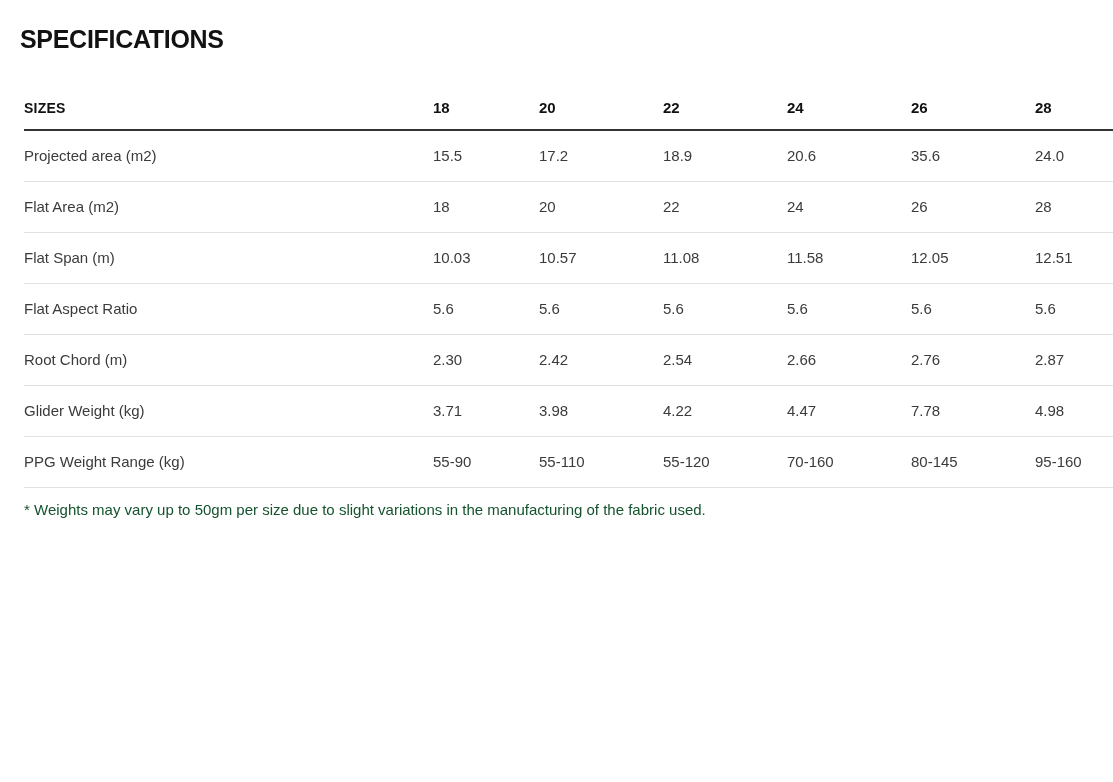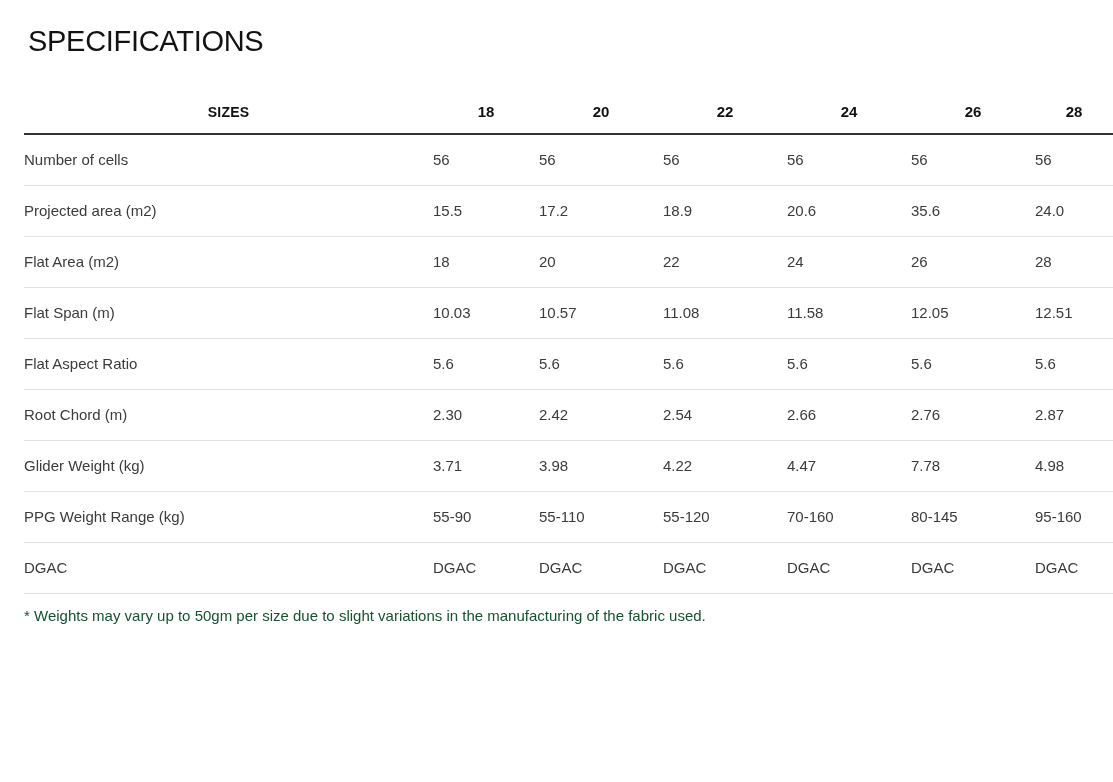--- a/index.html
+++ b/index.html
@@ -8,39 +8,39 @@
     padding: 0;
     background: #ffffff;
     font-family: "Liberation Sans", "DejaVu Sans", sans-serif;
   }
   body {
     width: 1113px;
     height: 782px;
     overflow: hidden;
   }
   .page-title {
-    margin: 26px 0 0 28px;
-    font-size: 29px;
+    margin: 26px 0 0 20px;
+    font-size: 25px;
     line-height: 1.1;
-    font-weight: 400;
+    font-weight: 700;
     letter-spacing: -0.3px;
     color: #121212;
   }
   table.specs {
     border-collapse: collapse;
     table-layout: fixed;
     width: 1089px;
     margin: 41px 0 0 24px;
   }
   table.specs col.c-label { width: 409px; }
   table.specs col.c-1 { width: 106px; }
   table.specs col.c-mid { width: 124px; }
   table.specs col.c-last { width: 78px; }
   table.specs th {
-    text-align: center;
+    text-align: left;
     vertical-align: bottom;
     font-size: 15px;
     font-weight: 700;
     color: #111111;
     padding: 4px 0 13px 0;
     border-bottom: 2px solid #333333;
     white-space: nowrap;
   }
   table.specs th.sizes-label {
     font-size: 14px;
@@ -82,29 +82,20 @@
         <th class="sizes-label">SIZES</th>
         <th>18</th>
         <th>20</th>
         <th>22</th>
         <th>24</th>
         <th>26</th>
         <th>28</th>
       </tr>
     </thead>
     <tbody>
-      <tr>
-        <td>Number of cells</td>
-        <td>56</td>
-        <td>56</td>
-        <td>56</td>
-        <td>56</td>
-        <td>56</td>
-        <td>56</td>
-      </tr>
       <tr>
         <td>Projected area (m2)</td>
         <td>15.5</td>
         <td>17.2</td>
         <td>18.9</td>
         <td>20.6</td>
         <td>35.6</td>
         <td>24.0</td>
       </tr>
       <tr>
@@ -154,26 +145,17 @@
       </tr>
       <tr>
         <td>PPG Weight Range (kg)</td>
         <td>55-90</td>
         <td>55-110</td>
         <td>55-120</td>
         <td>70-160</td>
         <td>80-145</td>
         <td>95-160</td>
       </tr>
-      <tr>
-        <td>DGAC</td>
-        <td>DGAC</td>
-        <td>DGAC</td>
-        <td>DGAC</td>
-        <td>DGAC</td>
-        <td>DGAC</td>
-        <td>DGAC</td>
-      </tr>
     </tbody>
   </table>
 
   <p class="footnote">* Weights may vary up to 50gm per size due to slight variations in the manufacturing of the fabric used.</p>
 </main>
 
 </body></html>

